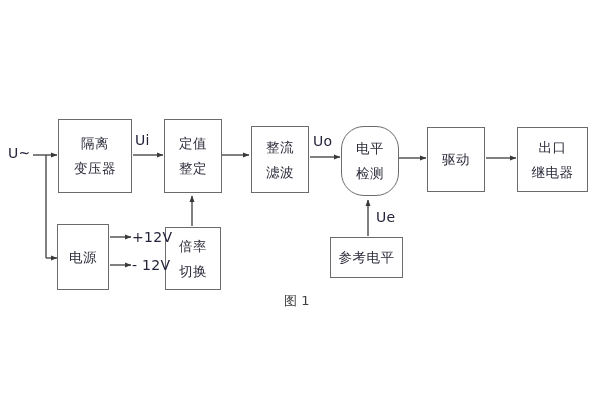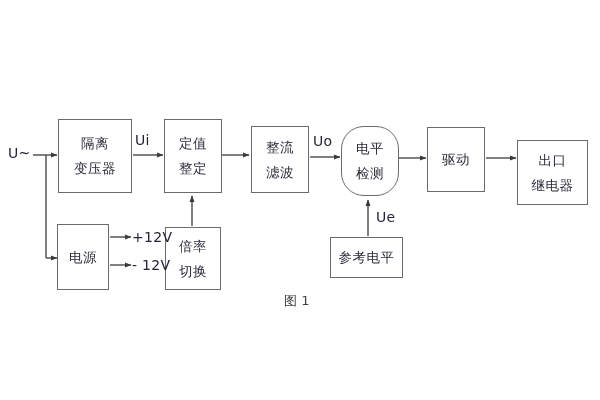--- a/index.html
+++ b/index.html
@@ -108,21 +108,21 @@
 
   <div class="block" style="left:341px; top:126px; width:58px; height:70px;border-radius:23px;">
     <span class="ln">电平</span>
     <span class="ln">检测</span>
   </div>
 
   <div class="block" style="left:427px; top:127px; width:58px; height:65px;">
     <span class="ln">驱动</span>
   </div>
 
-  <div class="block" style="left:517px; top:127px; width:71px; height:65px;margin-top:13px;">
+  <div class="block" style="left:517px; top:127px; width:71px; height:65px;">
     <span class="ln">出口</span>
     <span class="ln">继电器</span>
   </div>
 
   <div class="block" style="left:57px; top:224px; width:52px; height:66px;">
     <span class="ln">电源</span>
   </div>
 
   <div class="block" style="left:165px; top:227px; width:56px; height:63px;">
     <span class="ln">倍率</span>

